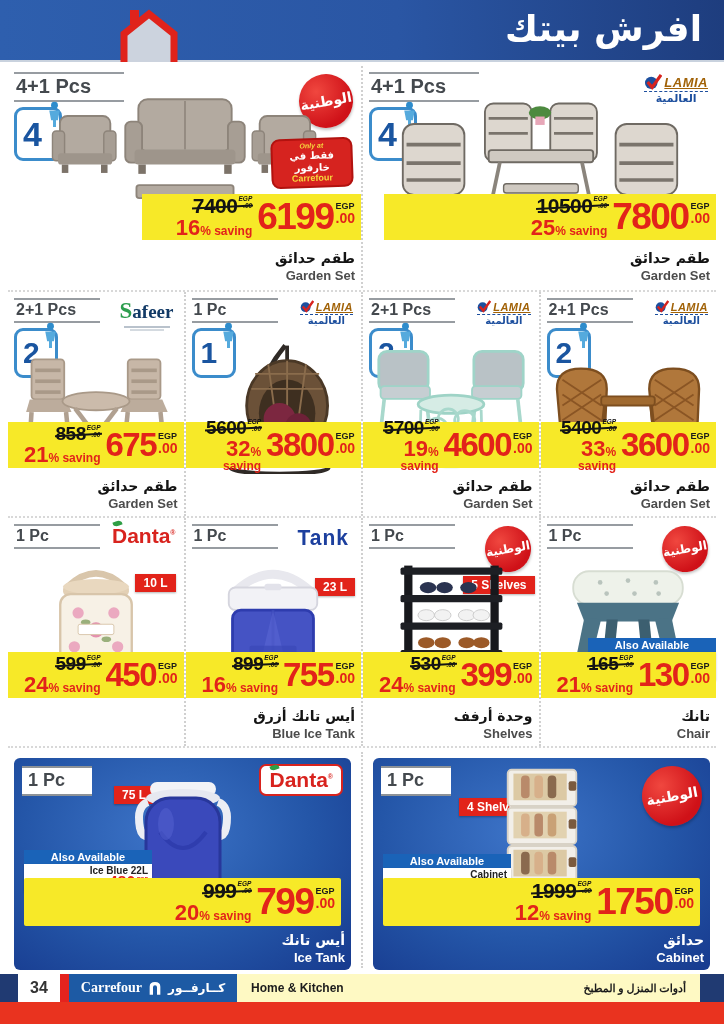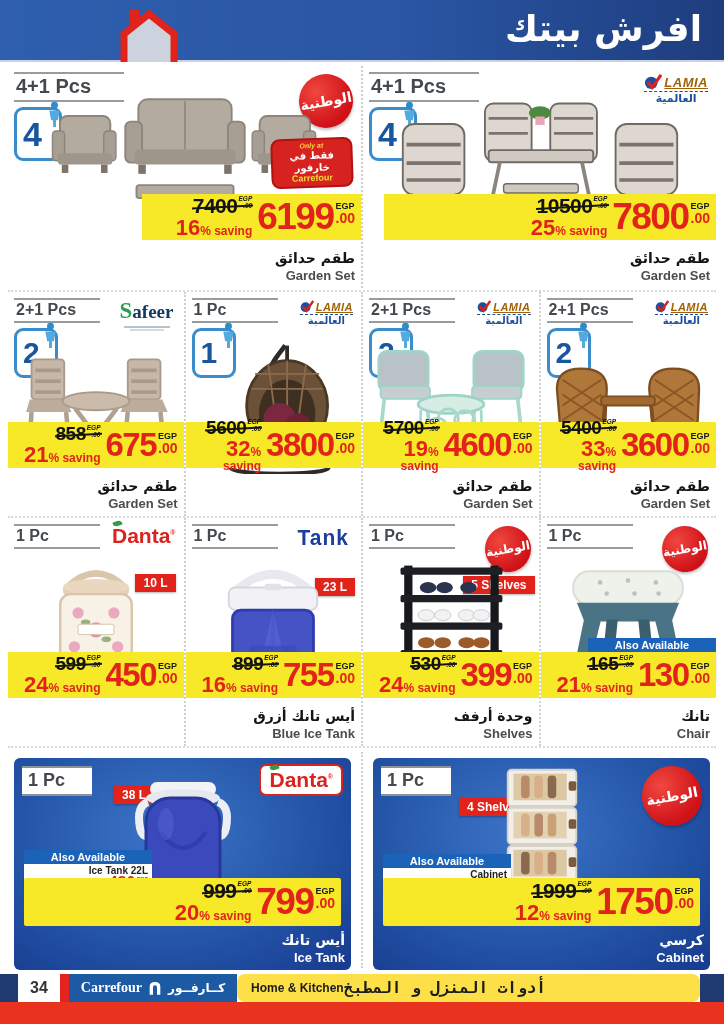--- a/index.html
+++ b/index.html
@@ -110,23 +110,23 @@
 
   
   .footer-bar { position:absolute; left:0; top:974px; width:724px; height:28px; display:flex; }
   .f-navy { background:#203a72; width:18px; }
   .f-page { background:#fff; width:42px; display:flex; align-items:center; justify-content:center;
     font-weight:800; font-size:16px; color:#333; }
   .f-red { background:#e5231e; width:9px; }
   .f-blue { background:#1d5aa4; width:168px; display:flex; align-items:center; justify-content:center; gap:5px; }
   .f-blue .cname { color:#fff; font-weight:800; font-size:14px; font-family:"Liberation Serif", serif; }
   .f-blue .car { color:#fff; font-weight:800; font-size:12px; font-family:"DejaVu Sans", sans-serif; }
-  .f-beige { background:#fde047; flex:1; display:flex; align-items:center; padding:0 14px;border-radius:8px; }
+  .f-beige { background:#fef9c3; flex:1; display:flex; align-items:center; justify-content:space-between; padding:0 14px; }
   .f-beige .en { font-weight:800; font-size:12px; color:#1c1c1c; }
-  .f-beige .ar { font-weight:700; font-size:16px; color:#1c1c1c; font-family:Liberation Mono, monospace; }
+  .f-beige .ar { font-weight:700; font-size:11px; color:#1c1c1c; font-family:Liberation Serif, serif; }
   .f-navy2 { background:#203a72; width:24px; }
   .red-bar { position:absolute; left:0; top:1002px; width:724px; height:22px; background:#e9331f; }
 
   .product { position:absolute; left:50%; transform:translateX(-50%); }
 </style>
 </head>
 <body>
 
 <div class="page">
 
@@ -702,35 +702,35 @@
       </div>
     </div>
   </div>
 
   <div class="row row4">
 
     <div class="cell" style="padding-right:10px;">
       <div class="blue-card">
         <div class="pcs-chip">1 Pc</div>
         <div class="brand-danta boxed"><span class="leaf">Danta</span><sup>®</sup></div>
-        <div class="size-badge" style="left:100px; top:28px;">38 L</div>
+        <div class="size-badge" style="left:100px; top:28px;">75 L</div>
         <svg class="product" style="top:14px" width="210" height="150" viewBox="0 0 210 150">
           <rect x="72" y="10" width="66" height="14" rx="7" fill="#f2f3f7"></rect>
           <ellipse cx="105" cy="26" rx="37" ry="9" fill="#e6e8f0"></ellipse>
           <path d="M70 30 Q58 34 62 56 Q64 66 74 64" stroke="#eceef4" stroke-width="8" fill="none"></path>
           <path d="M140 30 Q152 34 148 56 Q146 66 136 64" stroke="#eceef4" stroke-width="8" fill="none"></path>
           <rect x="68" y="26" width="74" height="116" rx="24" fill="#3a49bb" stroke="#28379b" stroke-width="3"></rect>
           <path d="M82 60 Q105 92 128 60" stroke="#2f3dae" stroke-width="4" fill="none"></path>
           <ellipse cx="88" cy="52" rx="8" ry="16" fill="#5563d2" opacity=".5"></ellipse>
           <circle cx="105" cy="138" r="6" fill="#cfd4e2"></circle>
         </svg>
         <div class="also" style="left:10px; top:92px;">
           <div class="strip">Also Available</div>
           <div class="box">
-            <div class="item">Ice Tank 22L</div>
+            <div class="item">Ice Blue 22L</div>
             <div class="pr">
                 <b>480</b>
                 <span class="ms">
                   <i>EGP</i>
                   <i>.00</i>
                 </span>
               </div>
           </div>
         </div>
         <div class="price-strip">
@@ -818,21 +818,21 @@
           </div>
           <div class="new-price">
             <span class="new-num">1750</span>
             <span class="price-stack">
                 <i class="egp">EGP</i>
                 <i class="dec">.00</i>
               </span>
           </div>
         </div>
         <div class="caption light">
-          <div class="ar">كرسي</div>
+          <div class="ar">حدائق</div>
             <div class="en">Cabinet</div>
         </div>
       </div>
     </div>
   </div>
 
   <div class="footer-bar">
     <div class="f-navy"></div>
     <div class="f-page">34</div>
     <div class="f-red"></div>

